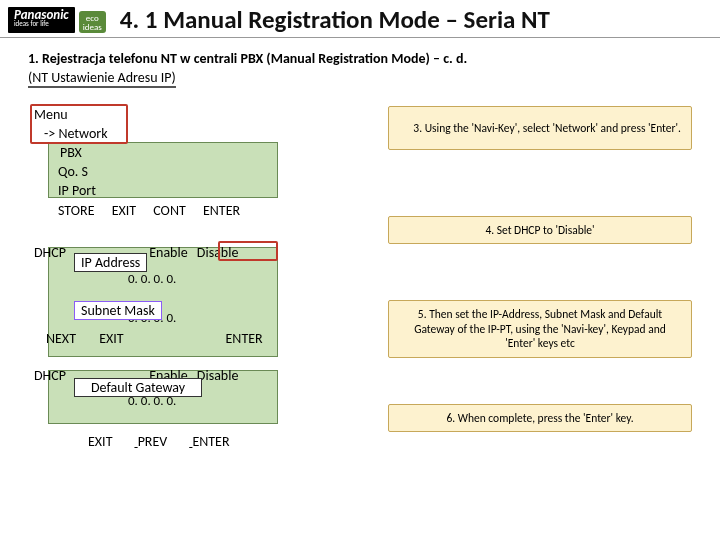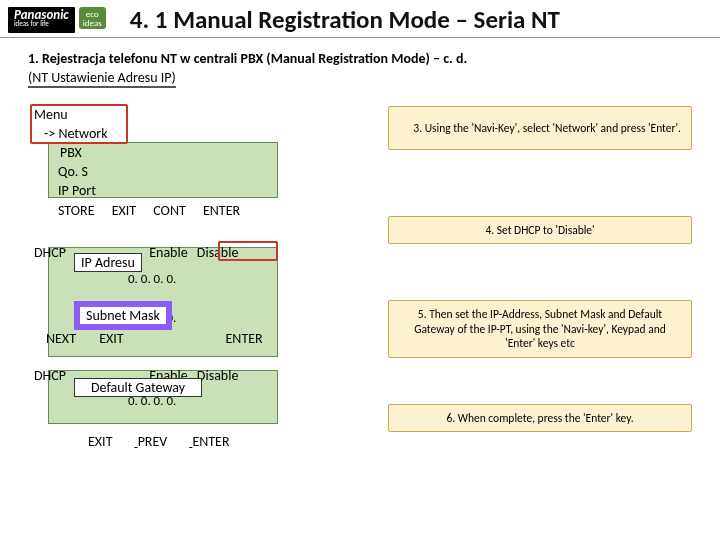--- a/index.html
+++ b/index.html
@@ -1,18 +1,18 @@
 <!DOCTYPE html>
 <html><head>
 <meta charset="utf-8">
 <style>
   * { margin: 0; padding: 0; box-sizing: border-box; }
   body { width: 720px; height: 540px; background: #fff; font-family: Calibri, Arial, sans-serif; position: relative; overflow: hidden; }
   .header { display: flex; align-items: center; border-bottom: 1px solid #999; padding: 4px 8px 2px 8px; }
-  .logo-block { display: flex; align-items: flex-start; gap: 4px; margin-right: 24px; }
+  .logo-block { display: flex; align-items: flex-end; gap: 4px; margin-right: 14px; }
   .panasonic-logo { background: #000; color: #fff; font-weight: bold; font-style: italic; font-size: 13px; padding: 1px 6px 6px 6px; line-height: 1; border-radius: 1px; }
   .panasonic-logo .tag { font-weight: normal; font-style: normal; font-size: 7px; display: block; margin-top: -1px; }
   .eco-badge { background: #5a8a3a; color: #fff; font-size: 9px; padding: 2px 4px; border-radius: 3px; line-height: 1; text-align: center; }
   .title { font-size: 25px; font-weight: bold; color: #111; flex: 1; }
   .content { padding: 12px 28px 0 28px; position: relative; }
   .step-heading { font-size: 14px; font-weight: bold; }
   .step-sub { font-size: 14px; margin-top: 2px; }
   .underline { border-bottom: 2px solid #555; width: fit-content; }
   .layout { display: flex; margin-top: 18px; }
   .left { width: 320px; position: relative; font-size: 14px; }
@@ -35,21 +35,21 @@
   .block3-bg { position: absolute; top: 4px; left: 20px; width: 230px; height: 54px; background: #c9e0b8; border: 1px solid #6a8a55; }
   .block3-txt { position: relative; z-index: 2; line-height: 1.45; }
   .final-btns { margin-top: 22px; margin-left: 60px; font-size: 14px; text-decoration: underline; }
   .final-btns span { display: inline-block; margin-right: 22px; }
   .callout { background: #fdf2cf; border: 1px solid #c7a85a; border-radius: 2px; padding: 6px 10px; font-size: 11.5px; text-align: center; margin-bottom: 10px; line-height: 1.25; }
   .callout-wide { min-height: 44px; display: flex; align-items: center; justify-content: flex-end; }
   .gap1 { height: 56px; }
   .gap2 { height: 46px; }
   .gap3 { height: 36px; }
   .white-label-ip { position: absolute; background: #fff; border: 1px solid #333; padding: 0 6px; font-size: 14px; z-index: 4; left: 46px; top: 10px; }
-  .white-label-sb { position: absolute; background: #fff; border: 6px solid #8b5cf6; padding: 0 6px; font-size: 14px; z-index: 4; left: 46px; top: 58px; }
+  .white-label-sb { position: absolute; background: #fff; border: 1px solid #8b5cf6; padding: 0 6px; font-size: 14px; z-index: 4; left: 46px; top: 58px; }
   .white-label-gw { position: absolute; background: #fff; border: 1px solid #333; padding: 0 16px; font-size: 14px; z-index: 4; left: 46px; top: 12px; }
 </style>
 </head>
 <body>
 
 <div class="header">
   <div class="logo-block">
     <div class="panasonic-logo">
       <span>Panasonic</span>
       <span class="tag">ideas for life</span>
@@ -83,21 +83,21 @@
           <span>STORE</span>
           <span>EXIT</span>
           <span>CONT</span>
           <span>ENTER</span>
         </div>
       </div>
 
       <div class="block2">
         <div class="block2-bg"></div>
         <div class="red-rect" style="top:-2px; left:190px; width:60px; height:20px;"></div>
-        <div class="white-label-ip">IP Adresu</div>
+        <div class="white-label-ip">IP Address</div>
         <div class="white-label-sb">Subnet Mask</div>
         <div class="block2-txt">
           <div class="ml1">
             <span>DHCP</span>
             <span style="margin-left:80px;">Enable</span>
             <span style="margin-left:6px;">Disable</span>
           </div>
           <div style="height:6px"></div>
           <div class="ip-line" style="margin-left:100px;">0.   0.   0.   0.</div>
           <div style="height:20px"></div>

